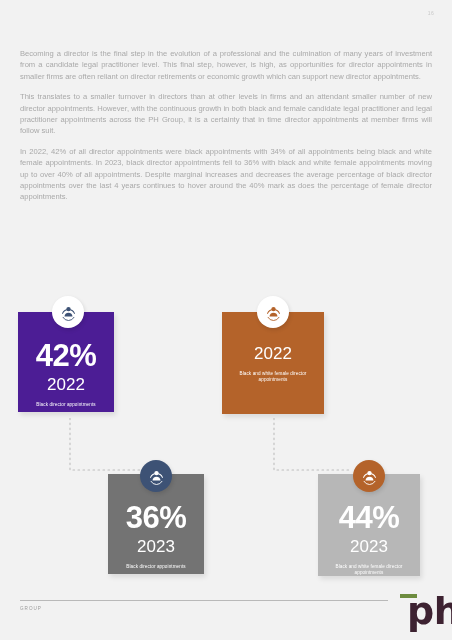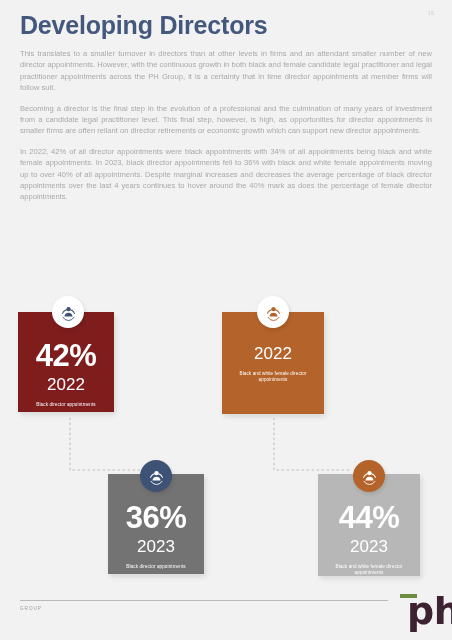--- a/index.html
+++ b/index.html
@@ -77,21 +77,21 @@
   .card .clabel {
     font-size:4.6px;
     color:#ffffff;
     text-align:center;
     margin-top:9px;
     line-height:6.4px;
     width:84%;
     letter-spacing:.1px;
   }
 
-  .card-blue   { left:18px;  top:312px; width:96px;  height:100px; background:#7f1d1d; }
+  .card-blue   { left:18px;  top:312px; width:96px;  height:100px; background:#4c1d95; }
   .card-orange { left:222px; top:312px; width:102px; height:102px; background:#b4632a; }
   .card-grey1  { left:108px; top:474px; width:96px;  height:100px; background:#737373; }
   .card-grey2  { left:318px; top:474px; width:102px; height:102px; background:#b7b7b7; }
 
   
   .badge {
     position:absolute;
     border-radius:50%;
     display:flex;
     align-items:center;
@@ -151,25 +151,24 @@
     font-family:"DejaVu Sans", sans-serif;
   }
 </style>
 </head>
 <body>
 
 <div class="page">
 
   <div class="page-num">16</div>
 
-  <h1 class="title">Developing Directors</h1>
 
   <div class="body-copy">
+    <p>Becoming a director is the final step in the evolution of a professional and the culmination of many years of investment from a candidate legal practitioner level. This final step, however, is high, as opportunities for director appointments in smaller firms are often reliant on director retirements or economic growth which can support new director appointments.</p>
     <p>This translates to a smaller turnover in directors than at other levels in firms and an attendant smaller number of new director appointments. However, with the continuous growth in both black and female candidate legal practitioner and legal practitioner appointments across the PH Group, it is a certainty that in time director appointments at member firms will follow suit.</p>
-    <p>Becoming a director is the final step in the evolution of a professional and the culmination of many years of investment from a candidate legal practitioner level. This final step, however, is high, as opportunities for director appointments in smaller firms are often reliant on director retirements or economic growth which can support new director appointments.</p>
     <p>In 2022, 42% of all director appointments were black appointments with 34% of all appointments being black and white female appointments. In 2023, black director appointments fell to 36% with black and white female appointments moving up to over 40% of all appointments. Despite marginal increases and decreases the average percentage of black director appointments over the last 4 years continues to hover around the 40% mark as does the percentage of female director appointments.</p>
   </div>
 
   <svg class="connector conn-1" width="82" height="60" viewBox="0 0 82 60">
     <path d="M2,0 L2,52 L80,52" fill="none" stroke="#bdbdbd" stroke-width="1.1" stroke-dasharray="1.6 3.4" stroke-linecap="round"></path>
   </svg>
 
   <svg class="connector conn-2" width="82" height="60" viewBox="0 0 82 60">
     <path d="M2,0 L2,52 L80,52" fill="none" stroke="#bdbdbd" stroke-width="1.1" stroke-dasharray="1.6 3.4" stroke-linecap="round"></path>
   </svg>

